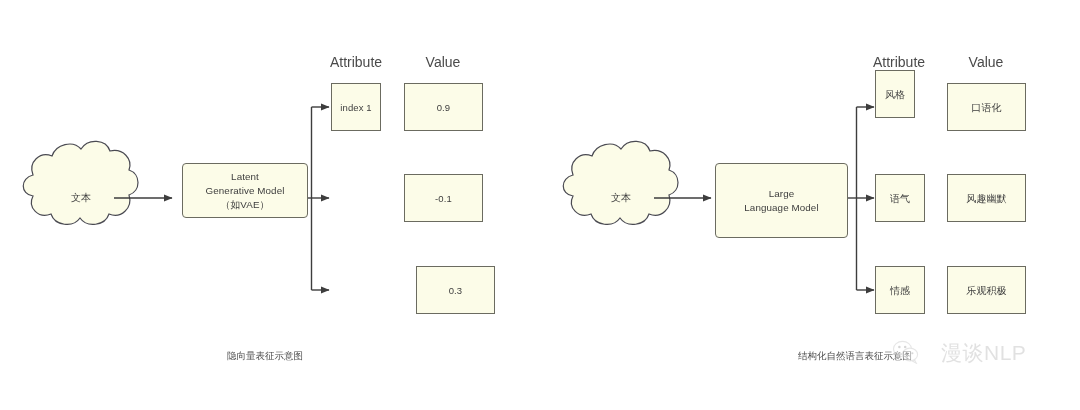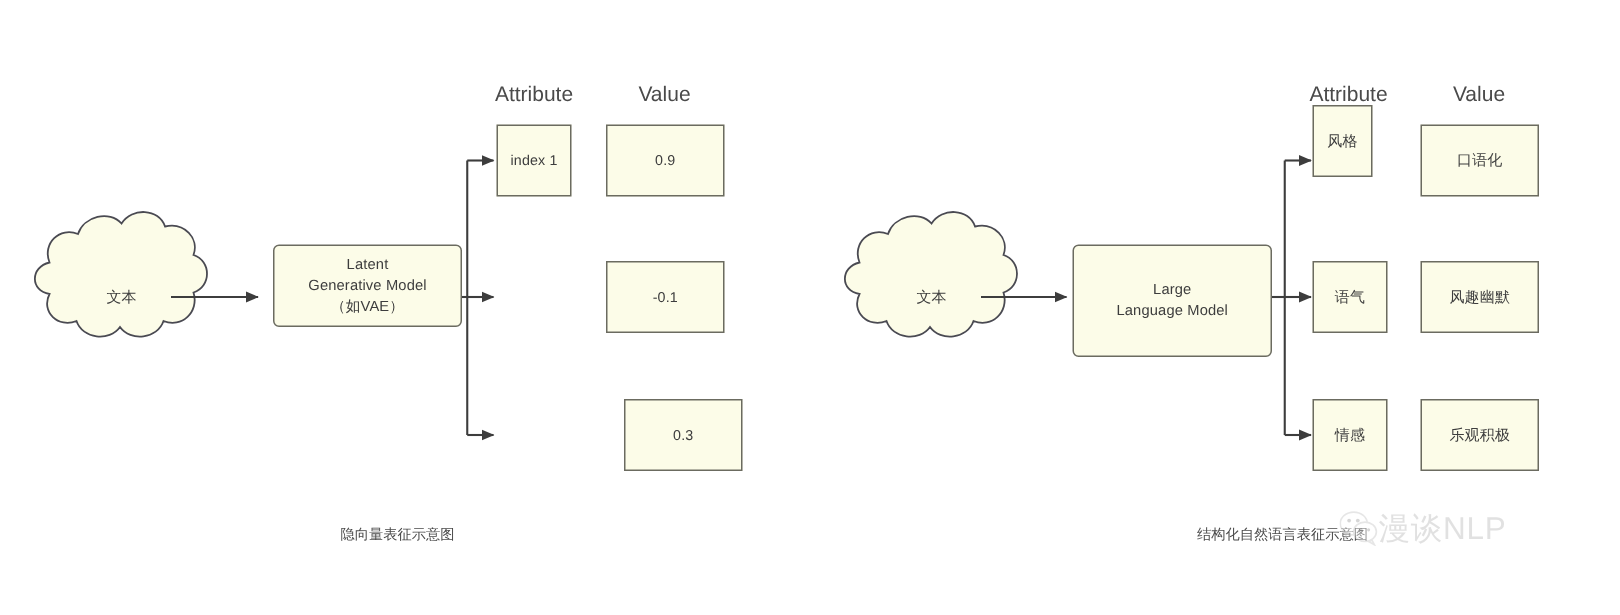--- a/index.html
+++ b/index.html
@@ -68,21 +68,21 @@
     color: #3d3d3d;
     font-size: 10px;
     white-space: nowrap;
     transform: translate(-50%, -50%);
   }
   
   .watermark {
     position: absolute;
     display: flex;
     align-items: center;
-    gap: 0;
+    gap: 22px;
     opacity: 0.42;
     pointer-events: none;
   }
   .wm-text {
     font-size: 21px;
     color: #b9b9b9;
     letter-spacing: 0.5px;
     line-height: 1;
     font-family: "Liberation Sans", "DejaVu Sans", sans-serif;
   }

